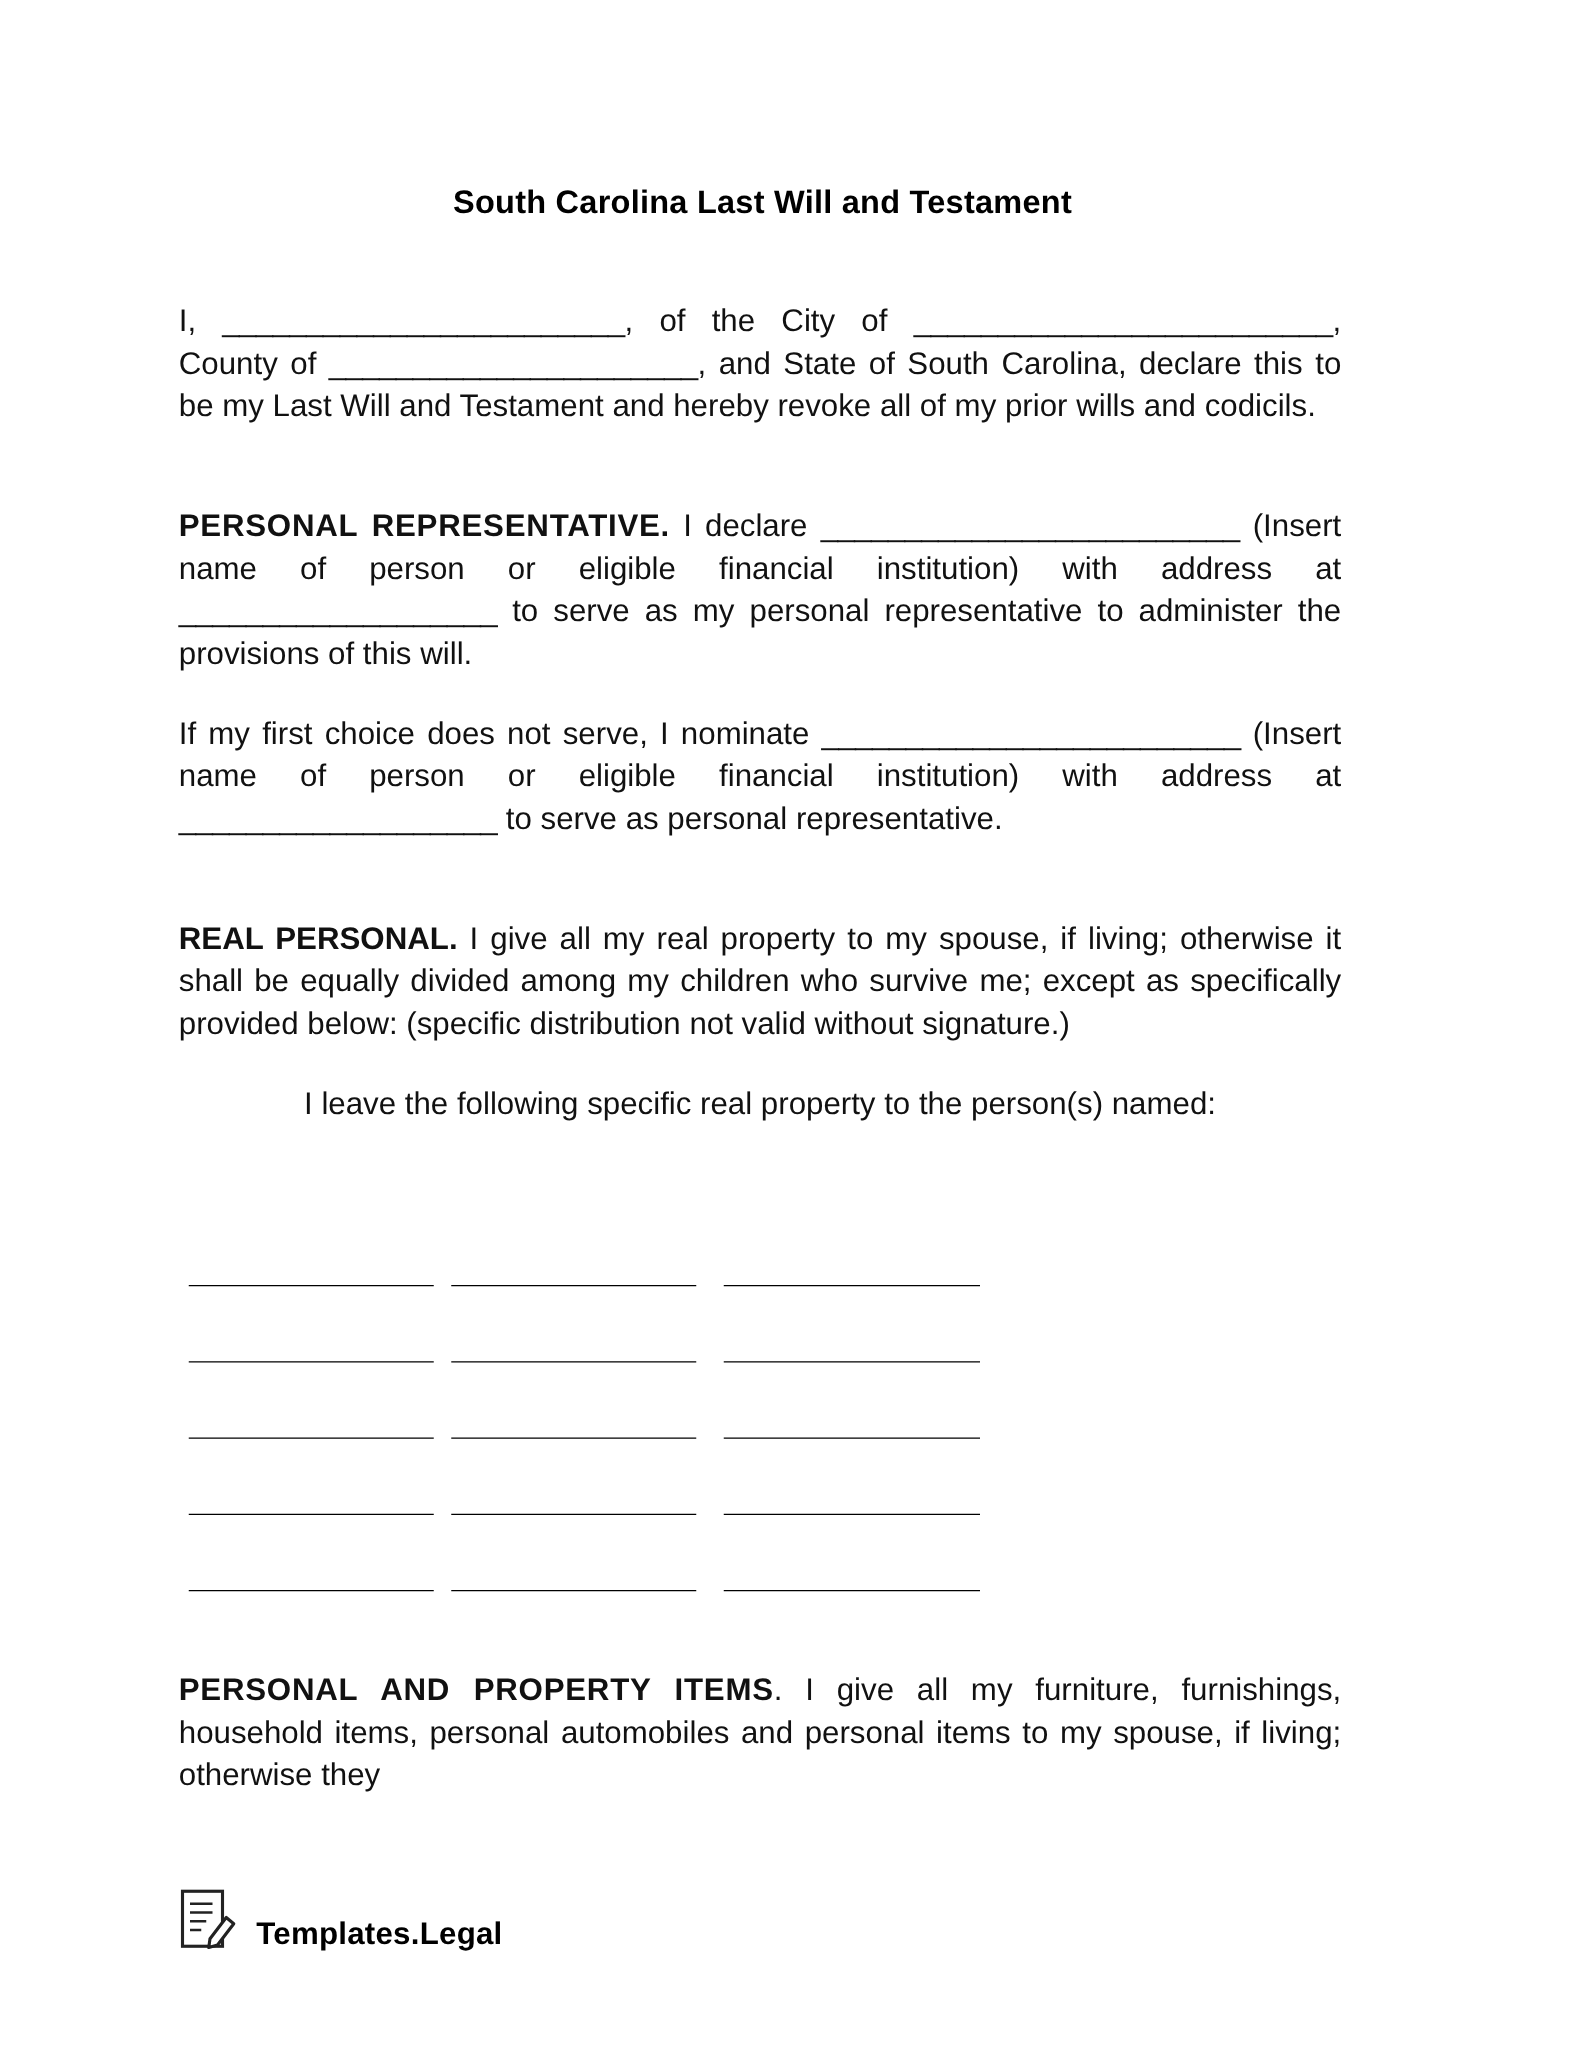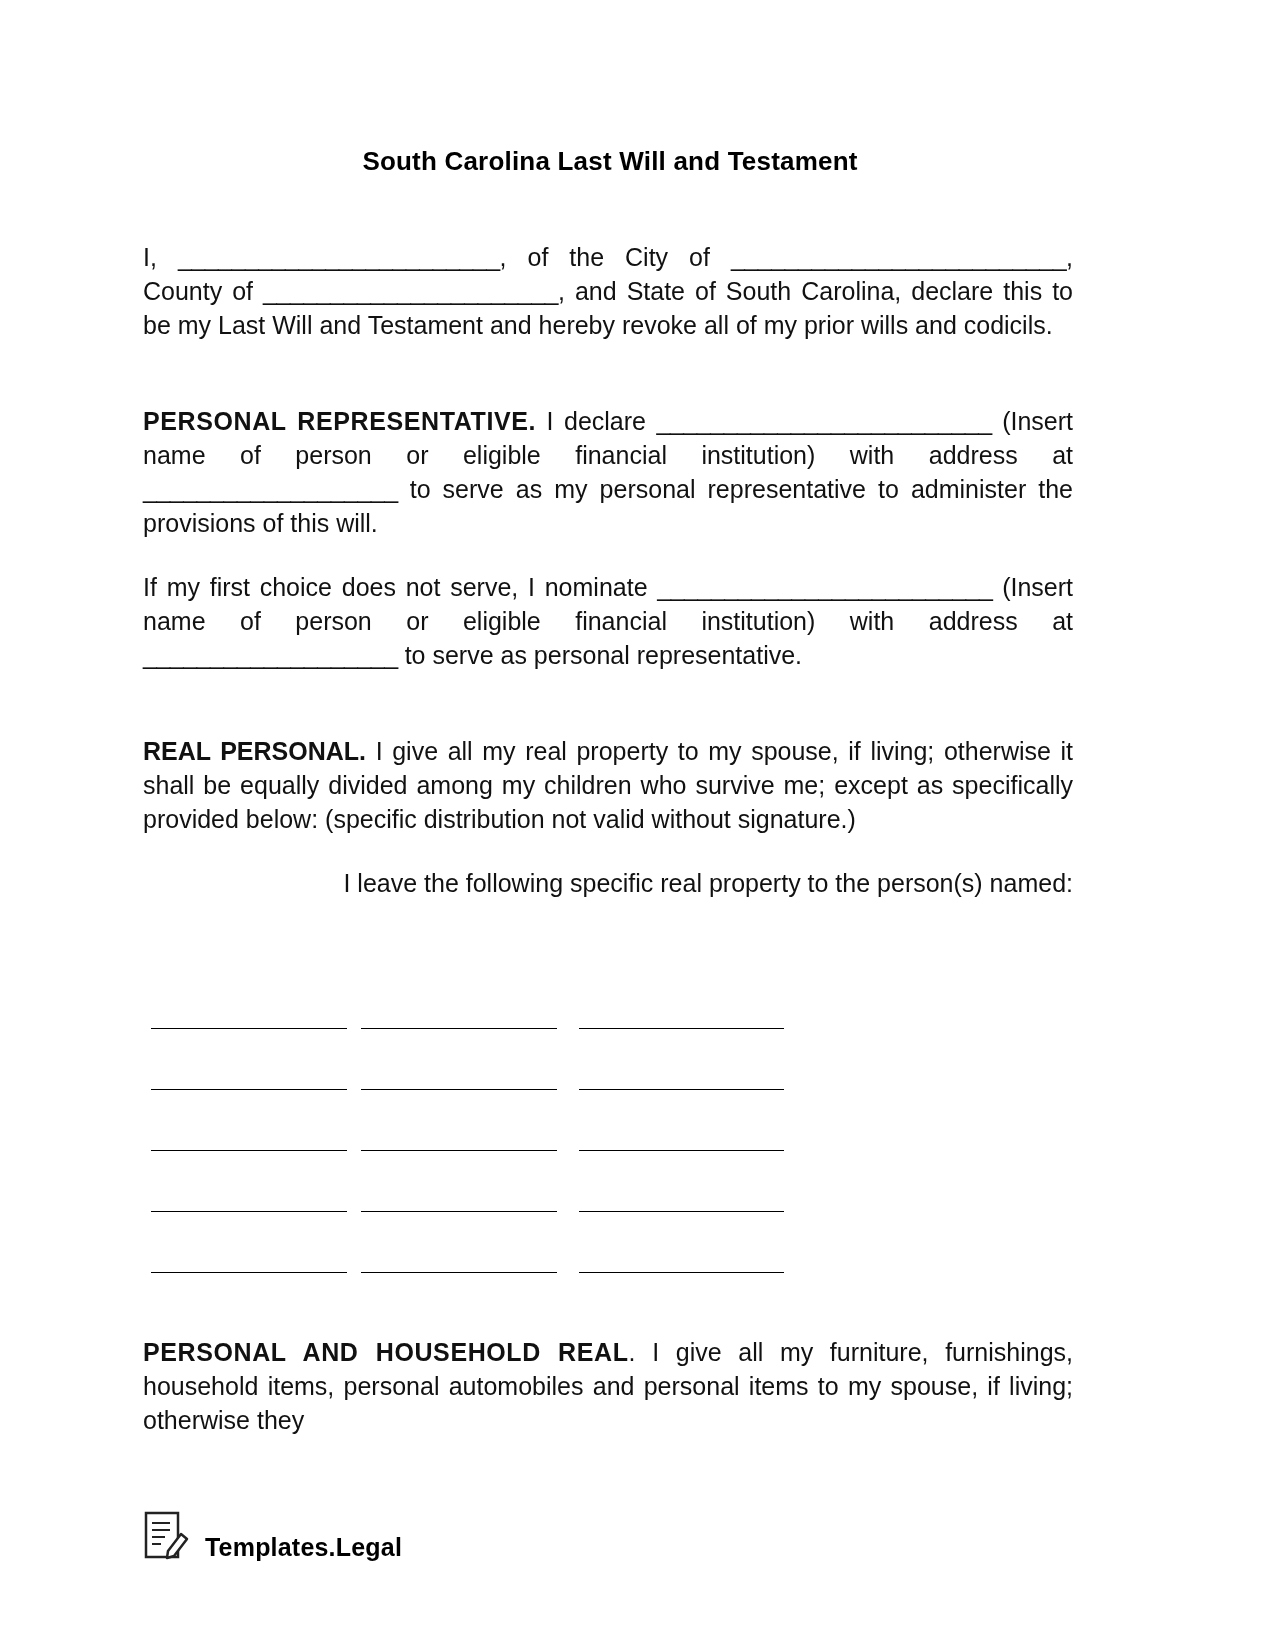--- a/index.html
+++ b/index.html
@@ -42,21 +42,21 @@
   }
   p.para {
     margin: 0 0 0 0;
     font-size: 25px;
     line-height: 34px;
     text-align: justify;
     text-justify: inter-word;
     color: #111;
   }
   p.para.nojust {
-    text-align: right;
+    text-align: center;
   }
   .gap-md { height: 30px; }
   .gap-xl { height: 62px; }
   .bold { font-weight: bold; }
   .spaced-head {
     font-weight: bold;
     letter-spacing: 0.6px;
   }
   .blank {
     letter-spacing: -0.5px;
@@ -158,21 +158,21 @@
       </div>
       <div class="sig-row">
         <span class="sig-line c1"></span>
         <span class="sig-line c2"></span>
         <span class="sig-line c3"></span>
       </div>
     </div>
 
     <div class="gap-xl"></div>
 
-    <p class="para"><span class="spaced-head">PERSONAL AND HOUSEHOLD REAL</span><span>. I give all my furniture, furnishings, household items, personal automobiles and personal items to my spouse, if living; otherwise they</span></p>
+    <p class="para"><span class="spaced-head">PERSONAL AND PROPERTY ITEMS</span><span>. I give all my furniture, furnishings, household items, personal automobiles and personal items to my spouse, if living; otherwise they</span></p>
 
   </div>
 
   <div class="footer">
     <span class="footer-logo">
       <svg width="46" height="52" viewBox="0 0 46 52" xmlns="http://www.w3.org/2000/svg">
         <rect x="3" y="3" width="32" height="44" fill="#ffffff" stroke="#222222" stroke-width="2.5"></rect>
         <line x1="9" y1="13" x2="27" y2="13" stroke="#222222" stroke-width="2"></line>
         <line x1="9" y1="20" x2="27" y2="20" stroke="#222222" stroke-width="2"></line>
         <line x1="9" y1="27" x2="22" y2="27" stroke="#222222" stroke-width="2"></line>

